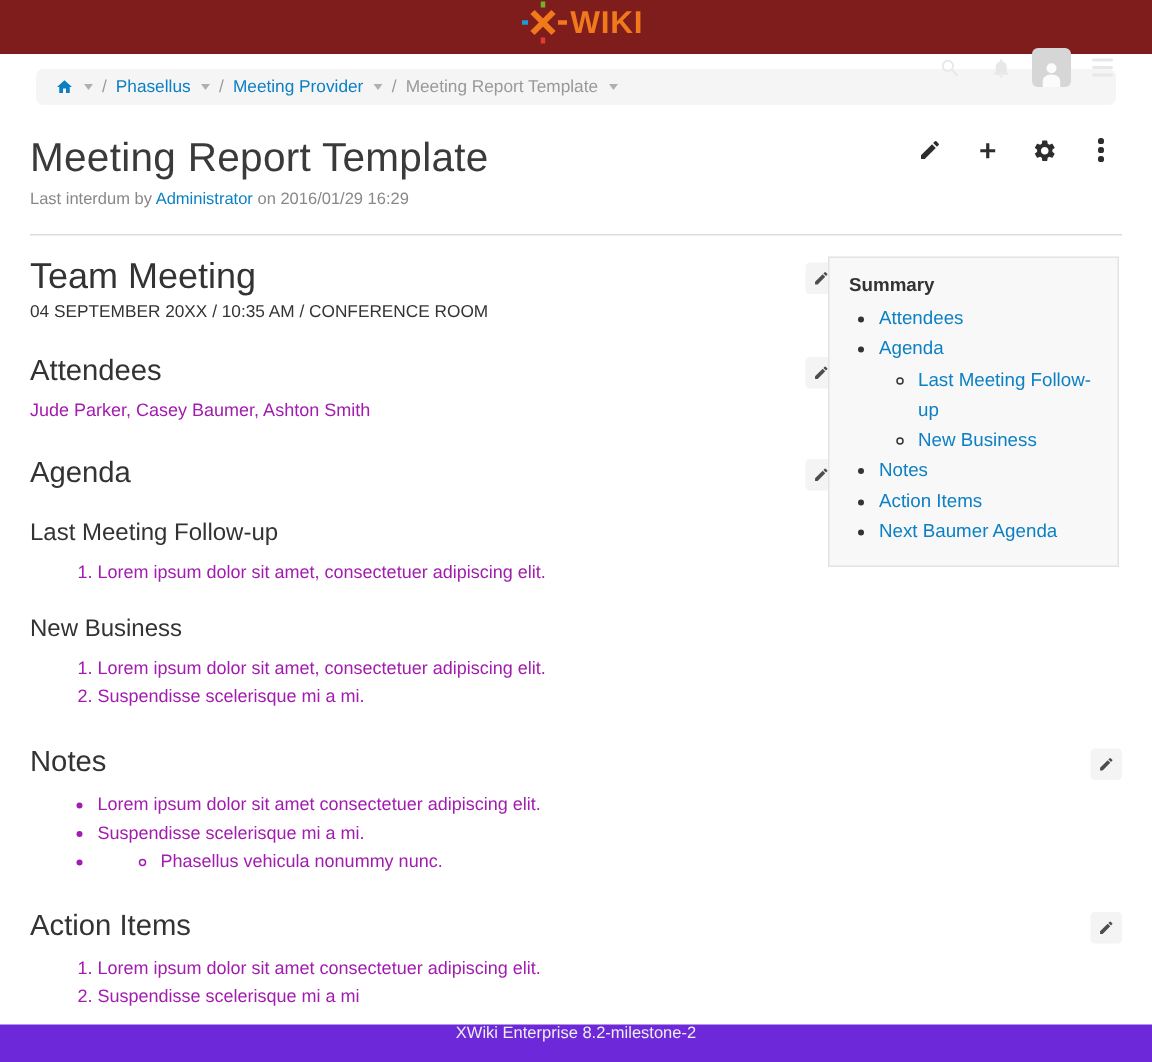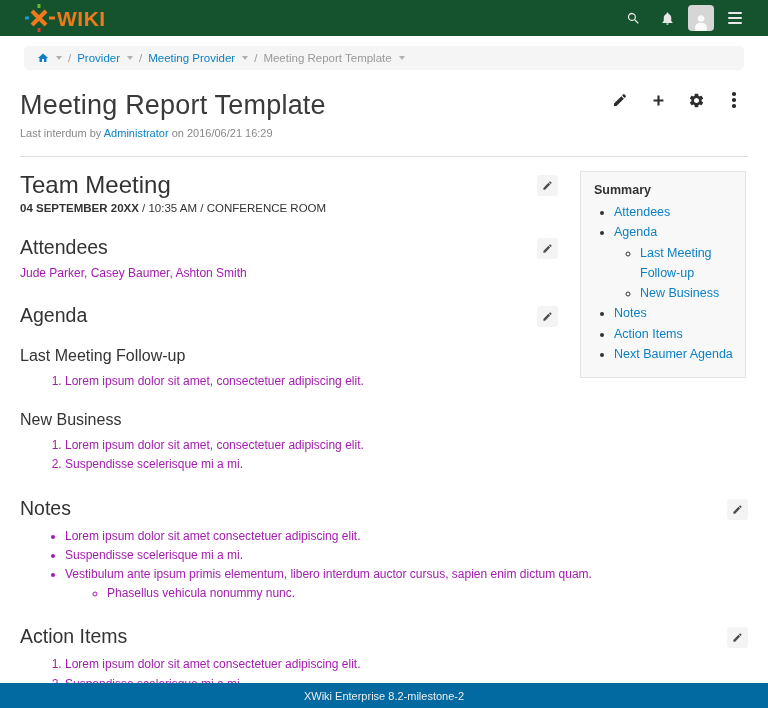--- a/index.html
+++ b/index.html
@@ -4,21 +4,21 @@
 <style>
   * { box-sizing: border-box; margin: 0; padding: 0; }
   html,body { width:768px; height:708px; }
   body {
     font-family: "Liberation Sans", "DejaVu Sans", sans-serif;
     background:#ffffff; color:#333;
   }
   .page { position:relative; width:768px; height:708px; overflow:hidden; background:#fff; }
 
   
-  .navbar { height:36px; background:#14532d; display:flex; align-items:center; padding:0 16px; }
+  .navbar { height:36px; background:#7f1d1d; display:flex; align-items:center; padding:0 16px;flex-direction:column; }
   .logo { display:flex; align-items:center; gap:1px; margin-left:8px; }
   .logo-brand { color:#f0791c; font-size:21px; font-weight:700; letter-spacing:0.5px; line-height:1; }
   .nav-right { margin-left:auto; display:flex; align-items:center; gap:0; }
   .nav-btn { width:34px; height:30px; display:flex; align-items:center; justify-content:center; cursor:pointer; }
   .nav-btn svg { fill:#e8e8e8; }
   .avatar-box { width:26px; height:26px; border-radius:4px; background:#d6d6d6; display:flex; align-items:flex-end; justify-content:center; overflow:hidden; margin:0 4px; }
   .burger { display:flex; flex-direction:column; gap:3px; }
   .burger span { display:block; width:14px; height:2px; background:#e8e8e8; border-radius:1px; }
 
   
@@ -39,45 +39,45 @@
   .action-btn { width:24px; height:24px; display:flex; align-items:center; justify-content:center; cursor:pointer; }
   .action-btn svg { fill:#2d2d2d; }
   .kebab { display:flex; flex-direction:column; gap:2.5px; align-items:center; }
   .kebab i { width:3.5px; height:3.5px; background:#2d2d2d; border-radius:50%; display:block; }
 
   .divider { border:0; border-top:1px solid #ddd; margin:17px 20px 0; }
 
   
   .content { position:relative; padding:0 20px; }
 
-  .toc-panel { position:absolute; top:14px; right:22px; width:166px; background:#f8f8f8; border:1px solid #e3e3e3; padding:11px 8px 13px 13px; }
+  .toc-panel { position:absolute; top:14px; right:22px; width:194px; background:#f8f8f8; border:1px solid #e3e3e3; padding:11px 8px 13px 13px; }
   .toc-title { font-size:12.5px; font-weight:700; color:#333; }
   .toc-panel ul { list-style:disc; margin:5px 0 0 20px; font-size:12.5px; line-height:1.62; }
   .toc-panel ul ul { list-style:circle; margin:0 0 0 26px; }
   .toc-panel a { color:#0d80c4; text-decoration:none; cursor:pointer; }
 
   .h-row { display:flex; align-items:flex-start; justify-content:space-between;gap:36px; }
   .h-row.narrow { margin-right:190px; }
   .doc-h1 { font-size:24px; font-weight:400; color:#333; margin-top:14px; }
   .doc-h2 { font-size:19.5px; font-weight:400; color:#333; margin-top:22px; }
   .doc-h3 { font-size:16px; font-weight:400; color:#333; margin-top:20px; }
   .edit-btn { width:21px; height:21px; background:#f4f4f4; border-radius:3px; display:flex; align-items:center; justify-content:center; cursor:pointer; flex:0 0 auto; }
   .edit-btn.on-h1 { margin-top:18px; }
   .edit-btn.on-h2 { margin-top:24px; }
   .edit-btn svg { fill:#4d4d4d; }
 
   .doc-date { font-size:11.5px; color:#333; margin-top:3px; }
-  .doc-date b { font-weight:700; }
+  .doc-date b { font-weight:400; }
   .body-text { font-size:12px; color:#a21caf; margin-top:5px; line-height:1.5; }
   .content ol, .content ul.bullets { margin:7px 0 0; padding-left:45px; font-size:12px; color:#a21caf; line-height:1.6; }
   .content ul.bullets { list-style:disc; }
   .content ul.bullets ul { list-style:circle; margin:0; padding-left:42px; }
 
   
-  .version-bar { position:absolute; left:0; right:0; bottom:0; height:25px; background:#0369a1; color:#ededed; font-size:11px; display:flex; align-items:center; justify-content:center; }
+  .version-bar { position:absolute; left:0; right:0; bottom:0; height:25px; background:#6d28d9; color:#ededed; font-size:11px; display:flex; align-items:flex-start; justify-content:center; }
 </style>
 </head>
 <body>
 
 <div class="page">
 
   <div class="navbar">
     <div class="logo">
       <svg width="32" height="30" viewBox="0 0 32 30">
         <line x1="8" y1="8" x2="22" y2="22" stroke="#f0791c" stroke-width="4"></line>
@@ -120,38 +120,38 @@
 
   <div class="breadcrumb-wrap">
     <div class="breadcrumb">
       <span class="home-icon">
         <svg width="12" height="12" viewBox="0 0 24 24">
           <path d="M10 20v-6h4v6h5v-8h3L12 3 2 12h3v8z"></path>
         </svg>
       </span>
       <span class="caret"></span>
       <span class="crumb-sep">/</span>
-      <a class="crumb-link">Provider</a>
+      <a class="crumb-link">Phasellus</a>
       <span class="caret"></span>
       <span class="crumb-sep">/</span>
       <a class="crumb-link">Meeting Provider</a>
       <span class="caret"></span>
       <span class="crumb-sep">/</span>
       <span class="crumb-current">Meeting Report Template</span>
       <span class="caret"></span>
     </div>
   </div>
 
   <div class="page-header">
     <h1 class="page-title">Meeting Report Template</h1>
     <div class="doc-modified">
       <span>Last interdum by</span>
       <a>Administrator</a>
       <span>on</span>
-      <span>2016/06/21 16:29</span>
+      <span>2016/01/29 16:29</span>
     </div>
     <div class="header-actions">
       <div class="action-btn">
         <svg width="16" height="16" viewBox="0 0 24 24">
           <path d="M3 17.25V21h3.75L17.81 9.94l-3.75-3.75L3 17.25zM20.71 7.04a1 1 0 0 0 0-1.41l-2.34-2.34a1 1 0 0 0-1.41 0l-1.83 1.83 3.75 3.75 1.83-1.83z"></path>
         </svg>
       </div>
       <div class="action-btn">
         <svg width="17" height="17" viewBox="0 0 24 24">
           <path d="M19 13.5h-5.5V19h-3v-5.5H5v-3h5.5V5h3v5.5H19z"></path>
@@ -238,21 +238,21 @@
       <h3 class="doc-h2">Notes</h3>
       <span class="edit-btn on-h2">
         <svg width="11" height="11" viewBox="0 0 24 24">
             <path d="M3 17.25V21h3.75L17.81 9.94l-3.75-3.75L3 17.25zM20.71 7.04a1 1 0 0 0 0-1.41l-2.34-2.34a1 1 0 0 0-1.41 0l-1.83 1.83 3.75 3.75 1.83-1.83z"></path>
           </svg>
       </span>
     </div>
     <ul class="bullets">
       <li>Lorem ipsum dolor sit amet consectetuer adipiscing elit.</li>
       <li>Suspendisse scelerisque mi a mi.</li>
-      <li><span>Vestibulum ante ipsum primis elementum, libero interdum auctor cursus, sapien enim dictum quam.</span>
+      <li>
         <ul>
           <li>Phasellus vehicula nonummy nunc.</li>
         </ul>
       </li>
     </ul>
 
     <div class="h-row">
       <h3 class="doc-h2">Action Items</h3>
       <span class="edit-btn on-h2">
         <svg width="11" height="11" viewBox="0 0 24 24">

